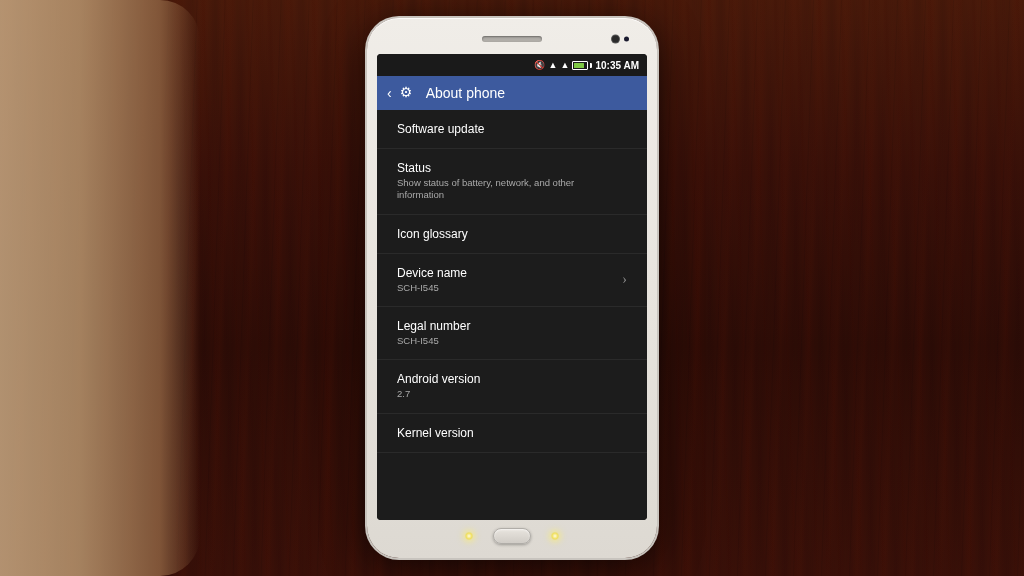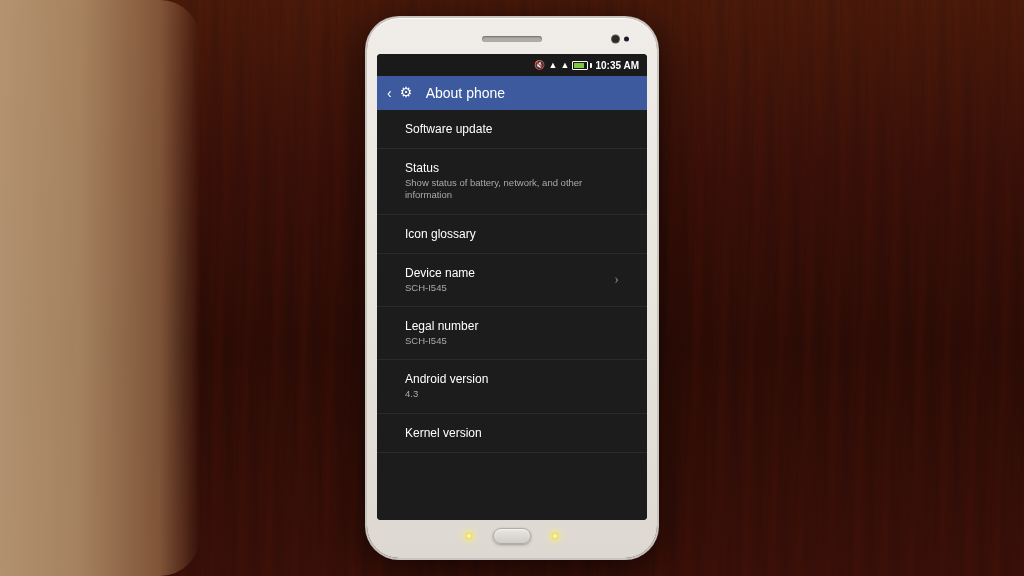--- a/index.html
+++ b/index.html
@@ -218,21 +218,21 @@
     }
 
     
     .settings-list {
       flex: 1;
       overflow: hidden;
       background: #1c1c1c;
     }
 
     .settings-item {
-      padding: 12px 28px;
+      padding: 12px 20px;
       border-bottom: 1px solid #2a2a2a;
       cursor: pointer;
       display: flex;
       align-items: center;
       justify-content: space-between;
     }
 
     .settings-item-text {
       display: flex;
       flex-direction: column;
@@ -365,21 +365,21 @@
       <div class="settings-item">
         <div class="settings-item-text">
           <span class="item-title">Legal number</span>
           <span class="item-subtitle">SCH-I545</span>
         </div>
       </div>
 
       <div class="settings-item">
         <div class="settings-item-text">
           <span class="item-title">Android version</span>
-          <span class="item-subtitle">4.3</span>
+          <span class="item-subtitle">2.7</span>
         </div>
       </div>
 
 
       <div class="settings-item">
         <div class="settings-item-text">
           <span class="item-title">Kernel version</span>
         </div>
       </div>
 

